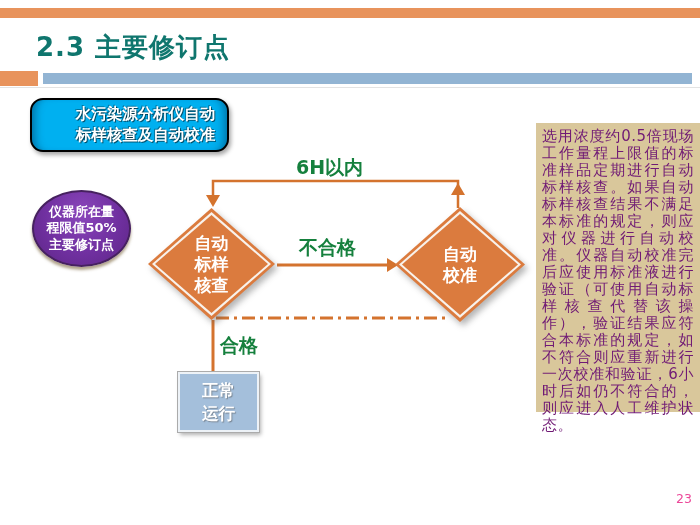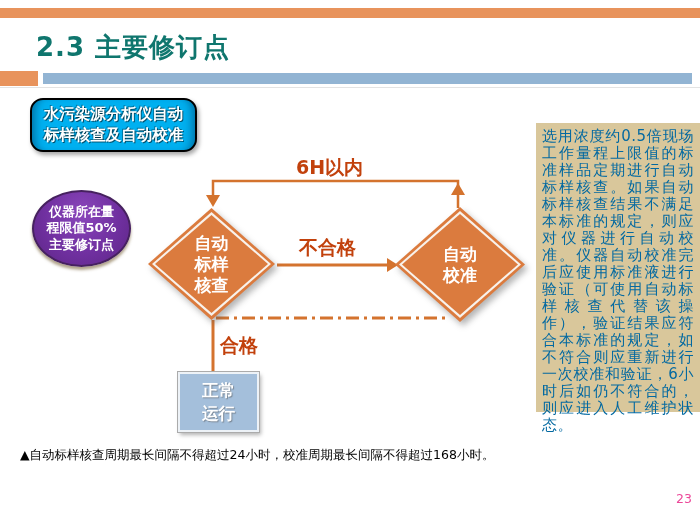--- a/index.html
+++ b/index.html
@@ -22,20 +22,21 @@
   .accent-underline{left:0;top:87px;width:700px;height:1px;background:#e3e3e3;}
 
   
   .topic-box{
     left:30px;top:98px;width:163px;height:50px;
     background:#00B0F0;border:2px solid #000;border-radius:13px;
     display:flex;align-items:center;justify-content:center;
     box-shadow:2px 3px 4px rgba(0,0,0,.35),
       inset 10px 0 8px -7px rgba(0,60,100,.55),
       inset -10px 0 8px -7px rgba(0,60,100,.55);
+    padding-left:32px;
   }
   .topic-box .lbl{
     color:#fff;font-size:15.5px;font-weight:bold;line-height:21px;text-align:center;
     text-shadow:1px 1px 0 rgba(0,0,0,.55),-1px -1px 0 rgba(0,0,0,.35);
   }
 
   
   .sample-ellipse{
     left:32px;top:190px;width:95px;height:73px;border-radius:50%;
     background:radial-gradient(ellipse at 50% 30%,#8A46BB 0%,#7030A0 55%,#5C2585 100%);
@@ -64,32 +65,32 @@
     background:#A4BFDB;border:2px solid #EDF2F7;outline:1px solid #ababab;
     box-shadow:2px 3px 4px rgba(0,0,0,.3);
     display:flex;align-items:center;justify-content:center;
   }
   .normal-box .lbl{
     color:#fff;font-size:16.5px;font-weight:bold;line-height:23px;text-align:right;
     text-shadow:1px 1px 1px rgba(80,80,80,.5);
   }
 
   
-  .flow-label{color:#c2410c;font-weight:bold;}
+  .flow-label{color:#15803d;font-weight:bold;}
   .interval-label{left:296px;top:155px;font-size:19px;}
   .fail-label{left:299px;top:235px;font-size:19px;}
   .pass-label{left:220px;top:333px;font-size:19px;}
 
   
   .side-panel{
     left:536px;top:123px;width:164px;height:289px;
     background:#D9C79B;box-sizing:border-box;padding:5px 6px;
   }
   .side-panel .txt{
-    font-size:15px;line-height:17px;color:#0369a1;
+    font-size:15px;line-height:17px;color:#701a75;
     text-align:justify;letter-spacing:0.5px;
   }
 
   
   .notes{left:20px;top:443px;width:674px;}
   .note{font-size:12.5px;line-height:23px;color:#000;}
 
   .page-number{left:676px;top:491px;font-size:12.5px;color:#ec4899;}
 
   svg.connectors{position:absolute;left:0;top:0;pointer-events:none;}
@@ -155,16 +156,15 @@
 <div class="abs normal-box">
   <div class="lbl pre">正常
 运行</div>
 </div>
 
 <div class="abs side-panel">
   <div class="txt">选用浓度约0.5倍现场工作量程上限值的标准样品定期进行自动标样核查。如果自动标样核查结果不满足本标准的规定，则应对仪器进行自动校准。仪器自动校准完后应使用标准液进行验证（可使用自动标样核查代替该操作），验证结果应符合本标准的规定，如不符合则应重新进行一次校准和验证，6小时后如仍不符合的，则应进入人工维护状态。</div>
 </div>
 
 <div class="abs notes">
-  <div class="note">▲自动标样核查周期最长间隔不得超过24小时，校准周期最长间隔不得超过168小时。</div>
 </div>
 
 <div class="abs page-number">23</div>
 
 </body></html>

